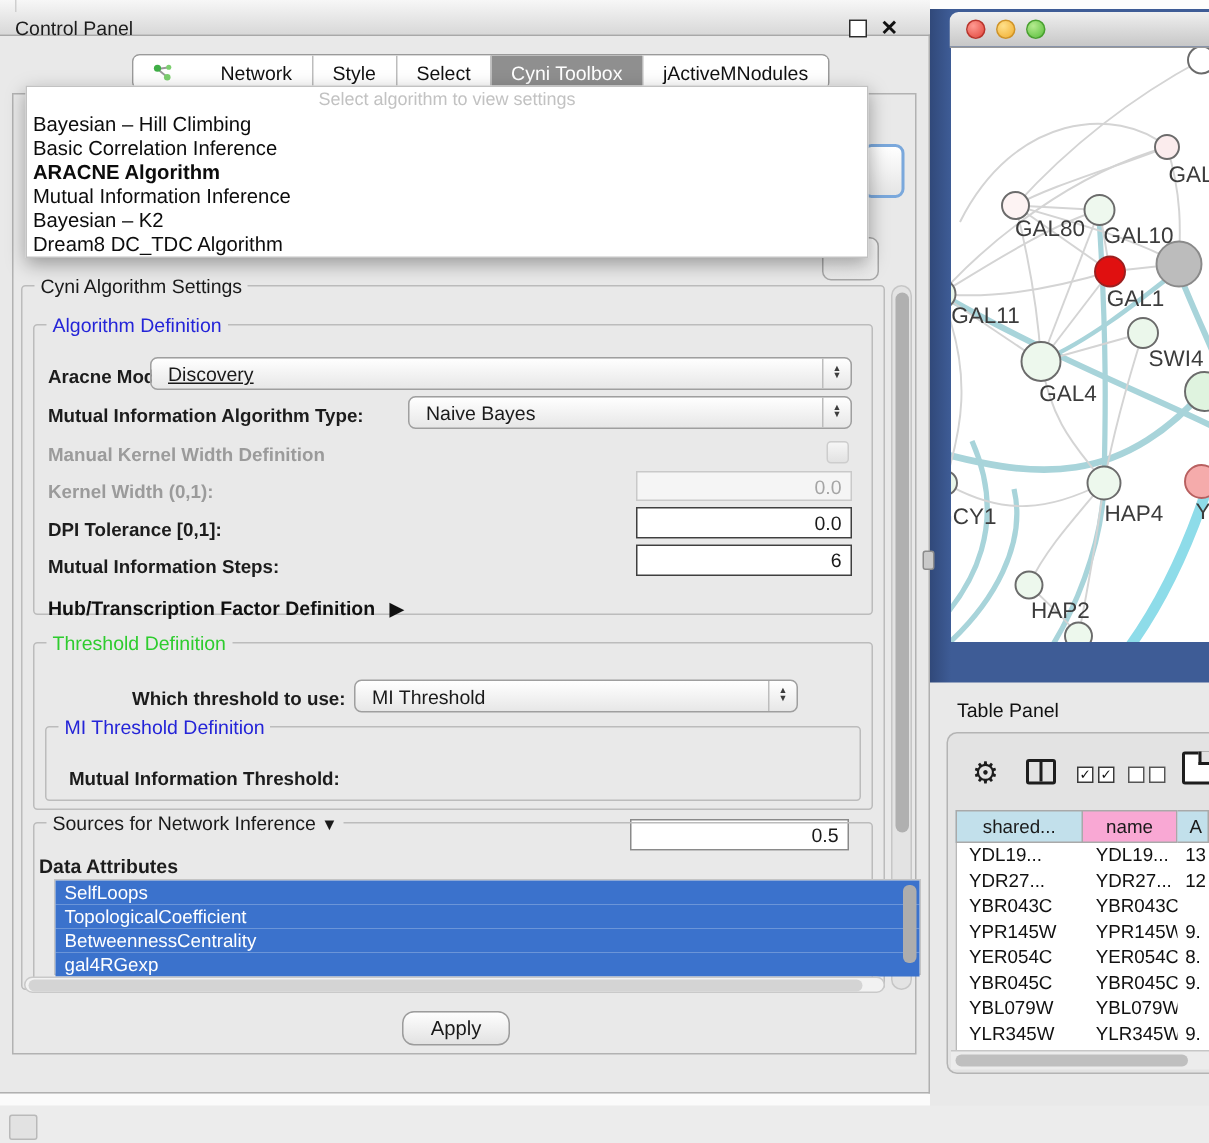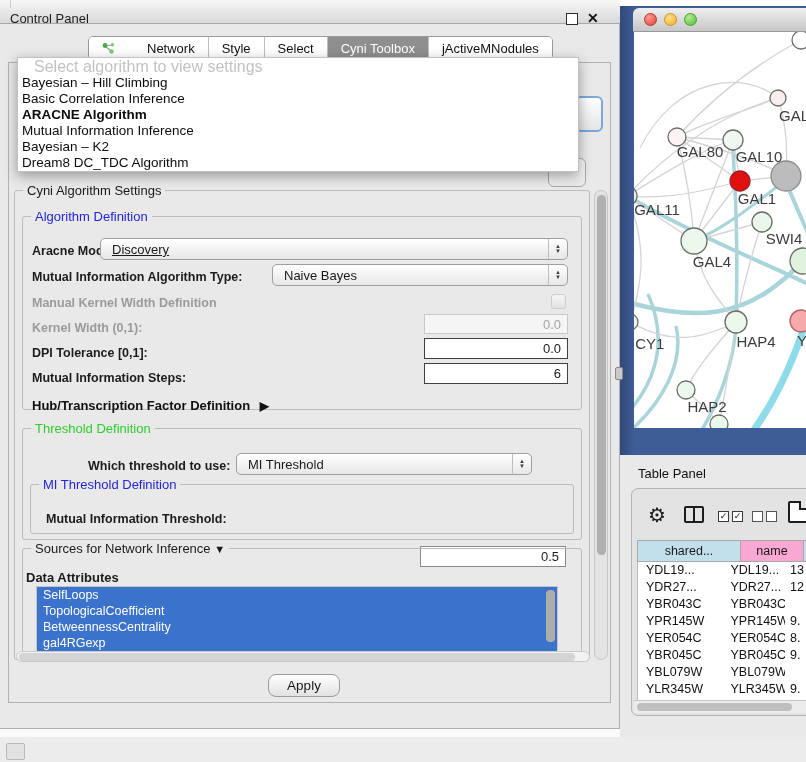--- a/index.html
+++ b/index.html
@@ -51,21 +51,21 @@
   .hthumb{position:absolute;top:1px;height:8px;background:#d4d4d4;border-radius:4px;}
 
   .attr-item{height:16px;line-height:16px;background:#3b72cc;color:#fff;font-size:12.5px;padding-left:6px;}
 
   #apply-btn{left:268px;top:674px;width:72px;height:23px;border:1px solid #9c9c9c;border-radius:8px;
       background:linear-gradient(#fefefe,#e2e2e2);font-size:13.5px;text-align:center;line-height:22px;box-sizing:border-box;}
 
   
   #algo-popup{left:17px;top:57px;width:562px;height:115px;background:#fff;border:1px solid #c2c2c2;
       box-shadow:0 4px 12px rgba(0,0,0,0.35);z-index:50;box-sizing:border-box;}
-  #algo-prompt{width:100%;color:#c2c2c2;font-size:16px;line-height:17px;padding-left:16px;}
+  #algo-prompt{width:100%;text-align:center;color:#c2c2c2;font-size:12px;line-height:17px;}
   .algo-item{font-size:13.5px;line-height:16px;padding-left:4px;color:#0c0c0c;white-space:nowrap;}
 
   
   #desk-blue{left:620px;top:6px;width:186px;height:450px;background:linear-gradient(90deg,#31497a,#3e5c96 14px);}
   #net-win{left:633px;top:8px;width:173px;height:424px;}
   #net-titlebar{left:0;top:0;width:173px;height:24px;border-radius:6px 0 0 0;
       background:linear-gradient(#efefef,#c7c7c7);border-bottom:1px solid #999;box-sizing:border-box;}
   .light{width:13px;height:13px;border-radius:50%;box-sizing:border-box;}
   #net-canvas{left:1px;top:24px;width:172px;height:396px;background:#fff;overflow:hidden;}
   .nlabel{font-size:15px;fill:#3c3c3c;}
@@ -194,21 +194,21 @@
   <div class="abs lbl" style="left:46px;top:512px;">Mutual Information Threshold:</div>
   <div class="abs field" style="left:420px;top:506px;width:146px;border-width:1px;border-color:#8a8a8a;margin-top:40px;">0.5</div>
 
   <div class="abs group" style="left:22px;top:548px;width:560px;height:108px;">
     <span class="gtitle">
       <span>Sources for Network Inference</span>
       <span style="font-size:11px;">▼</span>
     </span>
   </div>
   <div class="abs lbl" style="left:26px;top:570px;font-size:13px;">Data Attributes</div>
-  <div class="abs" style="left:36px;top:586px;width:522px;height:64px;background:#fff;border:1px solid #c4c4c4;box-sizing:border-box;">
+  <div class="abs" style="left:36px;top:586px;width:578px;height:64px;background:#fff;border:1px solid #c4c4c4;box-sizing:border-box;">
     <div class="attr-item">SelfLoops</div>
     <div class="attr-item">TopologicalCoefficient</div>
     <div class="attr-item">BetweennessCentrality</div>
     <div class="attr-item">gal4RGexp</div>
     <div style="position:absolute;right:2px;top:3px;width:9px;height:52px;background:#adadad;border-radius:4px;"></div>
   </div>
 
   <div class="abs hscroll" style="left:16px;top:651px;width:574px;height:11px;">
     <div class="hthumb" style="left:2px;width:556px;"></div>
   </div>
@@ -326,21 +326,21 @@
   </div>
   <div class="abs" style="left:752px;top:511px;display:flex;gap:3px;">
     <div class="mini-box" style="border-color:#555;"></div>
     <div class="mini-box" style="border-color:#555;"></div>
   </div>
   <div class="abs" style="left:788px;top:501px;width:20px;height:22px;border:2px solid #1d1d1d;border-radius:2px;background:#fff;box-sizing:border-box;">
     <div style="position:absolute;right:-2px;top:-2px;width:7px;height:7px;background:#e3e3e3;border-left:2px solid #1d1d1d;border-bottom:2px solid #1d1d1d;"></div>
   </div>
 
   <div class="abs" id="tbl-head">
-    <div class="th" style="width:104px;background:#c2e0eb;">shared...</div>
+    <div class="th" style="width:85px;background:#c2e0eb;">shared...</div>
     <div class="th" style="width:63px;background:#f9a8d4;">name</div>
     <div class="th" style="width:21px;background:#c2e0eb;text-align:left;padding-left:8px;">A</div>
   </div>
 
   <div class="abs" id="tbl-body">
     <div class="tr">
         <div class="td c1">YDL19...</div>
         <div class="td c2">YDL19...</div>
         <div class="td c3">13</div>
       </div>

